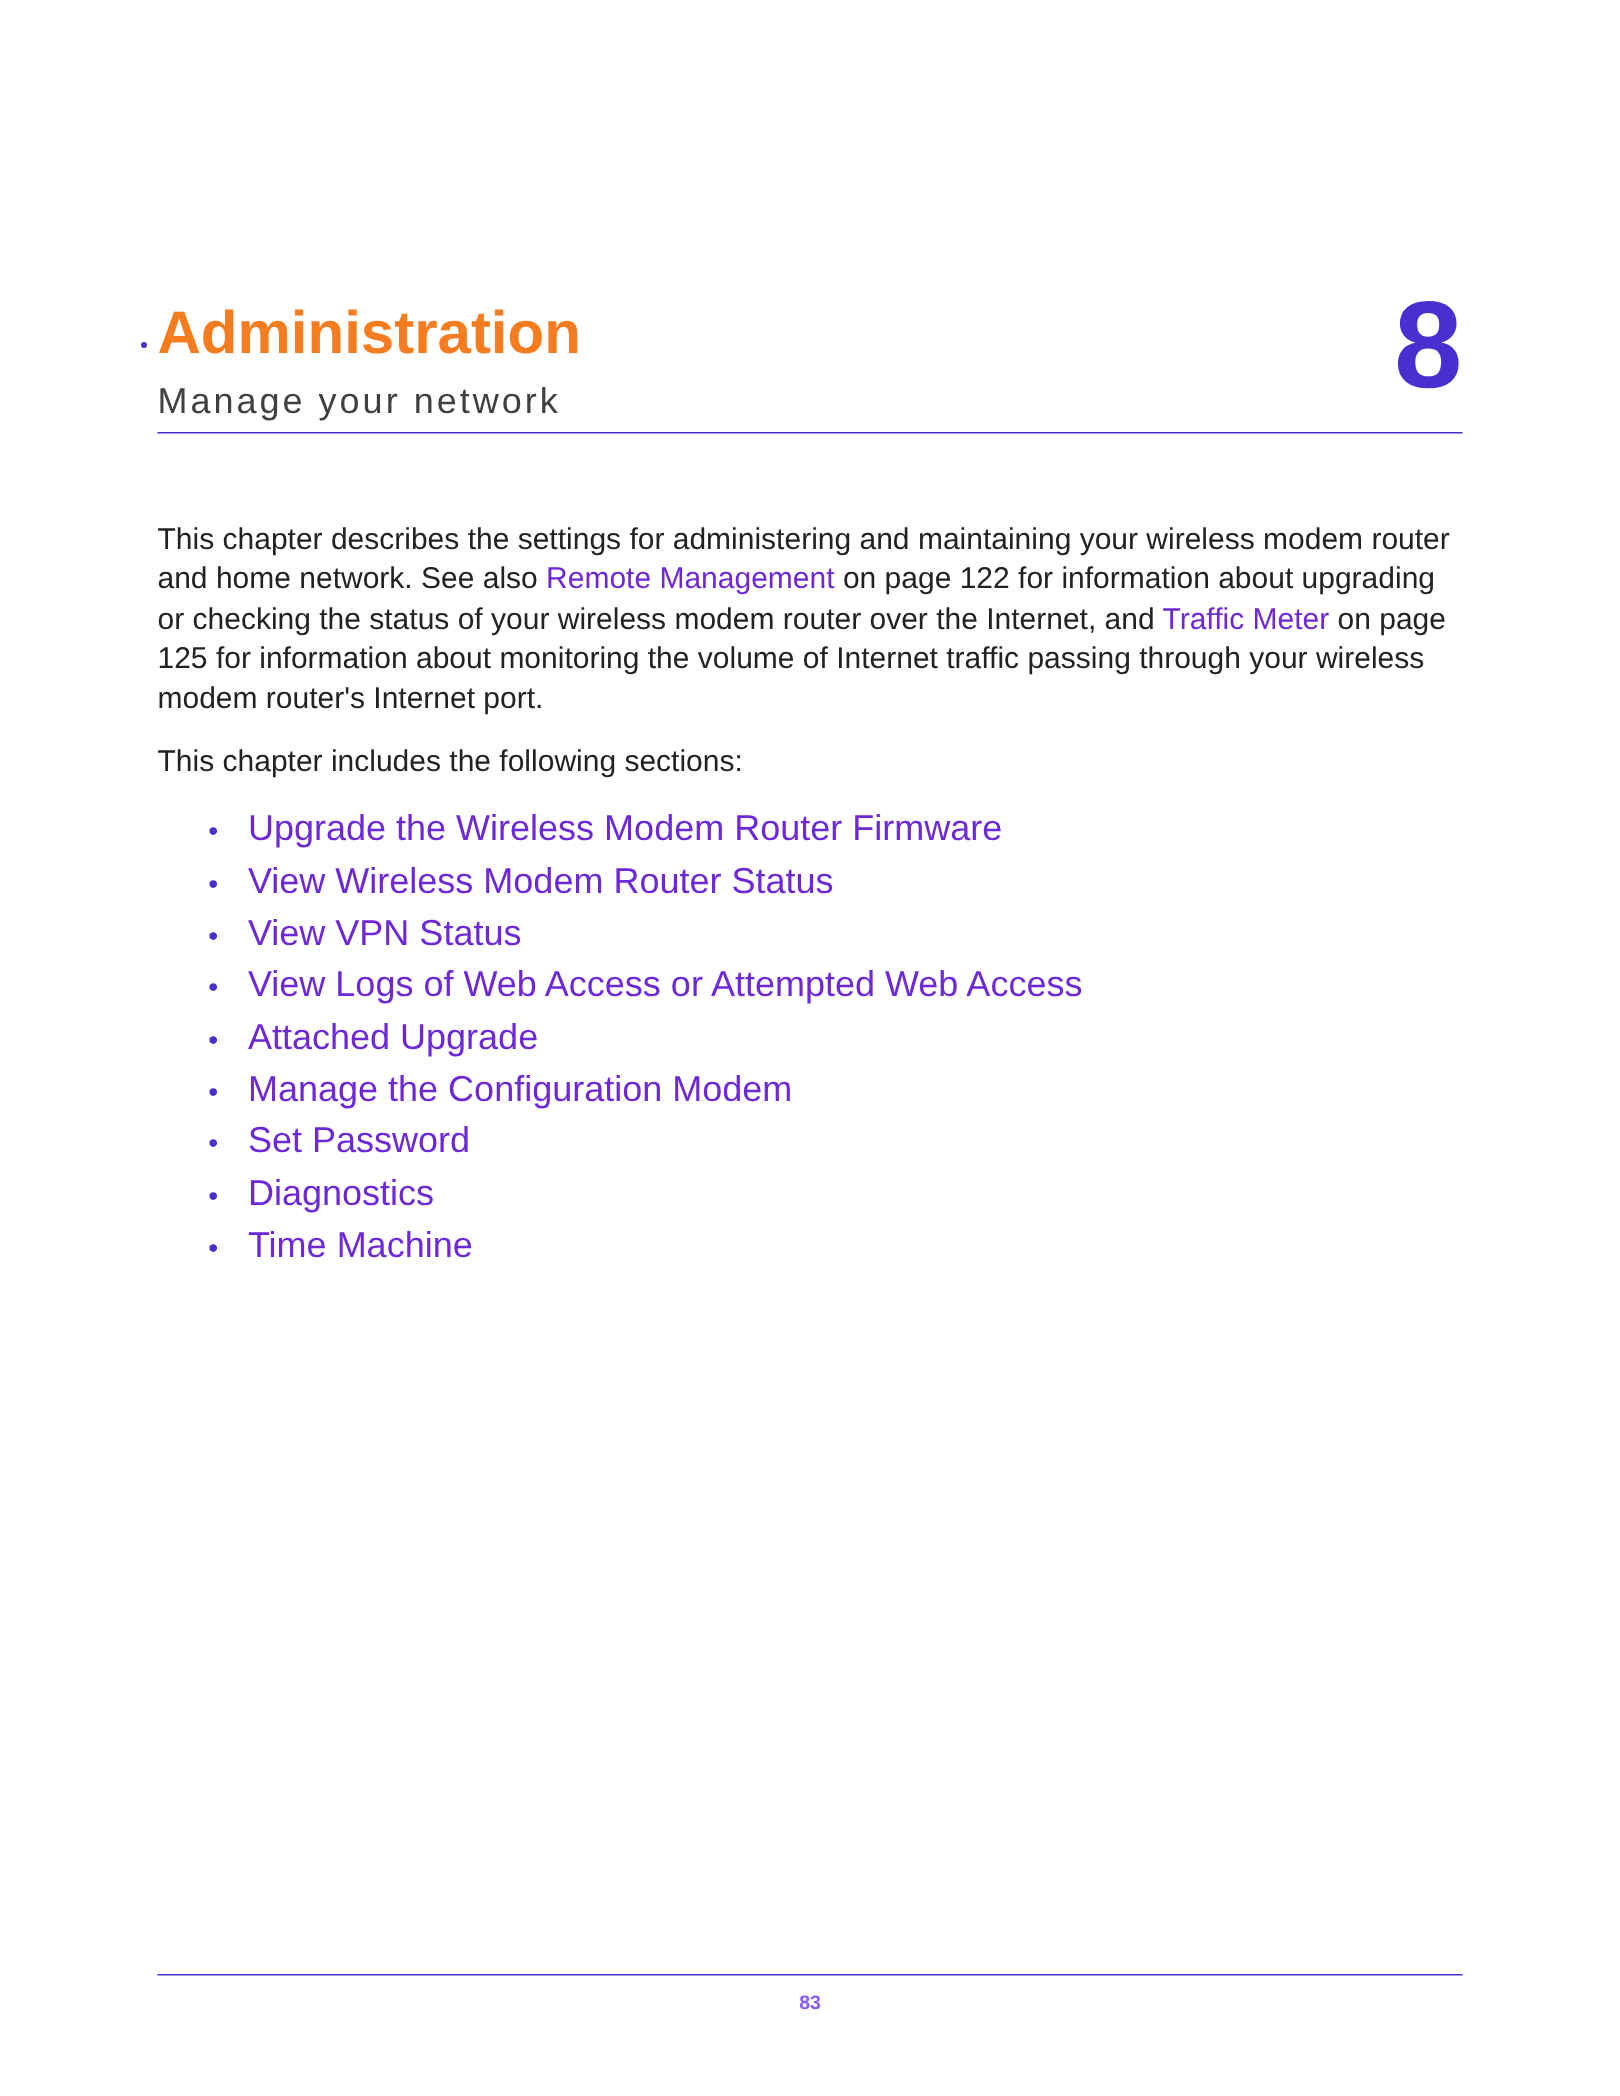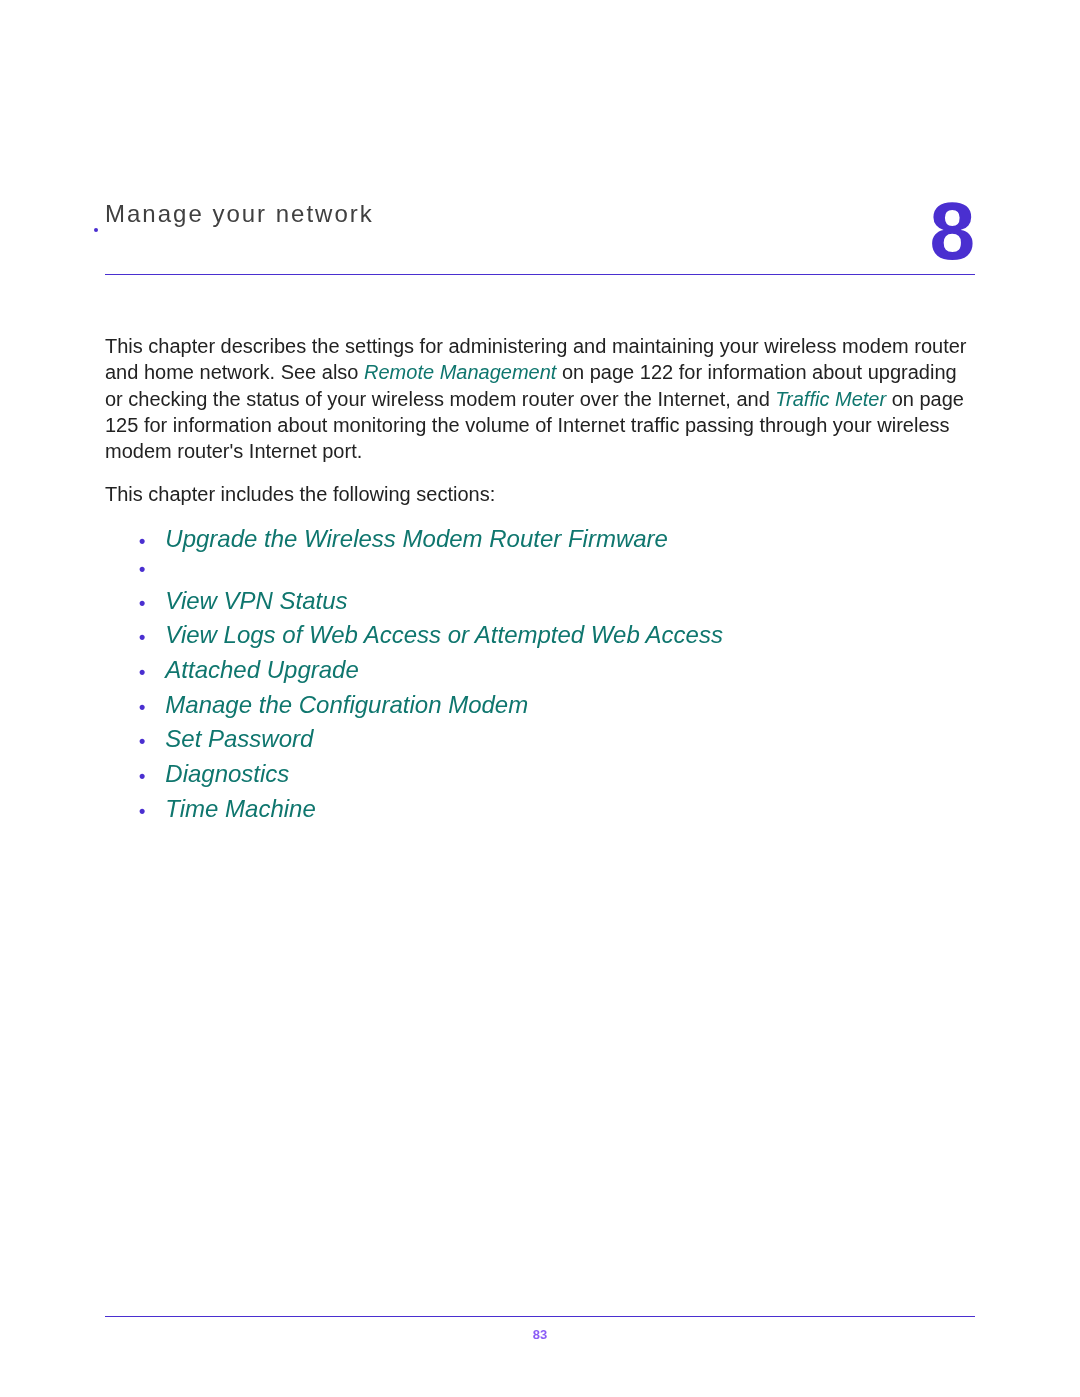--- a/index.html
+++ b/index.html
@@ -55,22 +55,21 @@
   .body {
     margin-top: 58px;
     font-size: 20px;
     color: #222;
     line-height: 1.32;
   }
   .body p {
     margin: 0 0 16px 0;
   }
   .link {
-    color: #0f766e;
-    font-style: italic;
+    color: #6d28d9;
   }
   .section-list {
     margin-top: 6px;
   }
   .section-item {
     display: flex;
     align-items: baseline;
     margin: 3px 0 3px 34px;
   }
   .bullet {
@@ -111,39 +110,41 @@
 </style>
 </head>
 <body>
 
 <div class="page">
 
   <div class="tiny-dot"></div>
 
   <div class="title-row">
     <div class="title-block">
+      <h1 class="chapter-title">Administration</h1>
       <div class="subtitle">Manage your network</div>
     </div>
     <div class="chapter-number">8</div>
   </div>
 
   <div class="body">
     <p>
       <span>This chapter describes the settings for administering and maintaining your wireless modem router and home network. See also </span><span class="link">Remote Management</span><span> on page 122 for information about upgrading or checking the status of your wireless modem router over the Internet, and </span><span class="link">Traffic Meter</span><span> on page 125 for information about monitoring the volume of Internet traffic passing through your wireless modem router's Internet port.</span>
     </p>
 
     <p>This chapter includes the following sections:</p>
 
     <div class="section-list">
       <div class="section-item">
         <span class="bullet">•</span>
         <span class="link">Upgrade the Wireless Modem Router Firmware</span>
       </div>
       <div class="section-item">
         <span class="bullet">•</span>
+        <span class="link">View Wireless Modem Router Status</span>
       </div>
       <div class="section-item">
         <span class="bullet">•</span>
         <span class="link">View VPN Status</span>
       </div>
       <div class="section-item">
         <span class="bullet">•</span>
         <span class="link">View Logs of Web Access or Attempted Web Access</span>
       </div>
       <div class="section-item">

